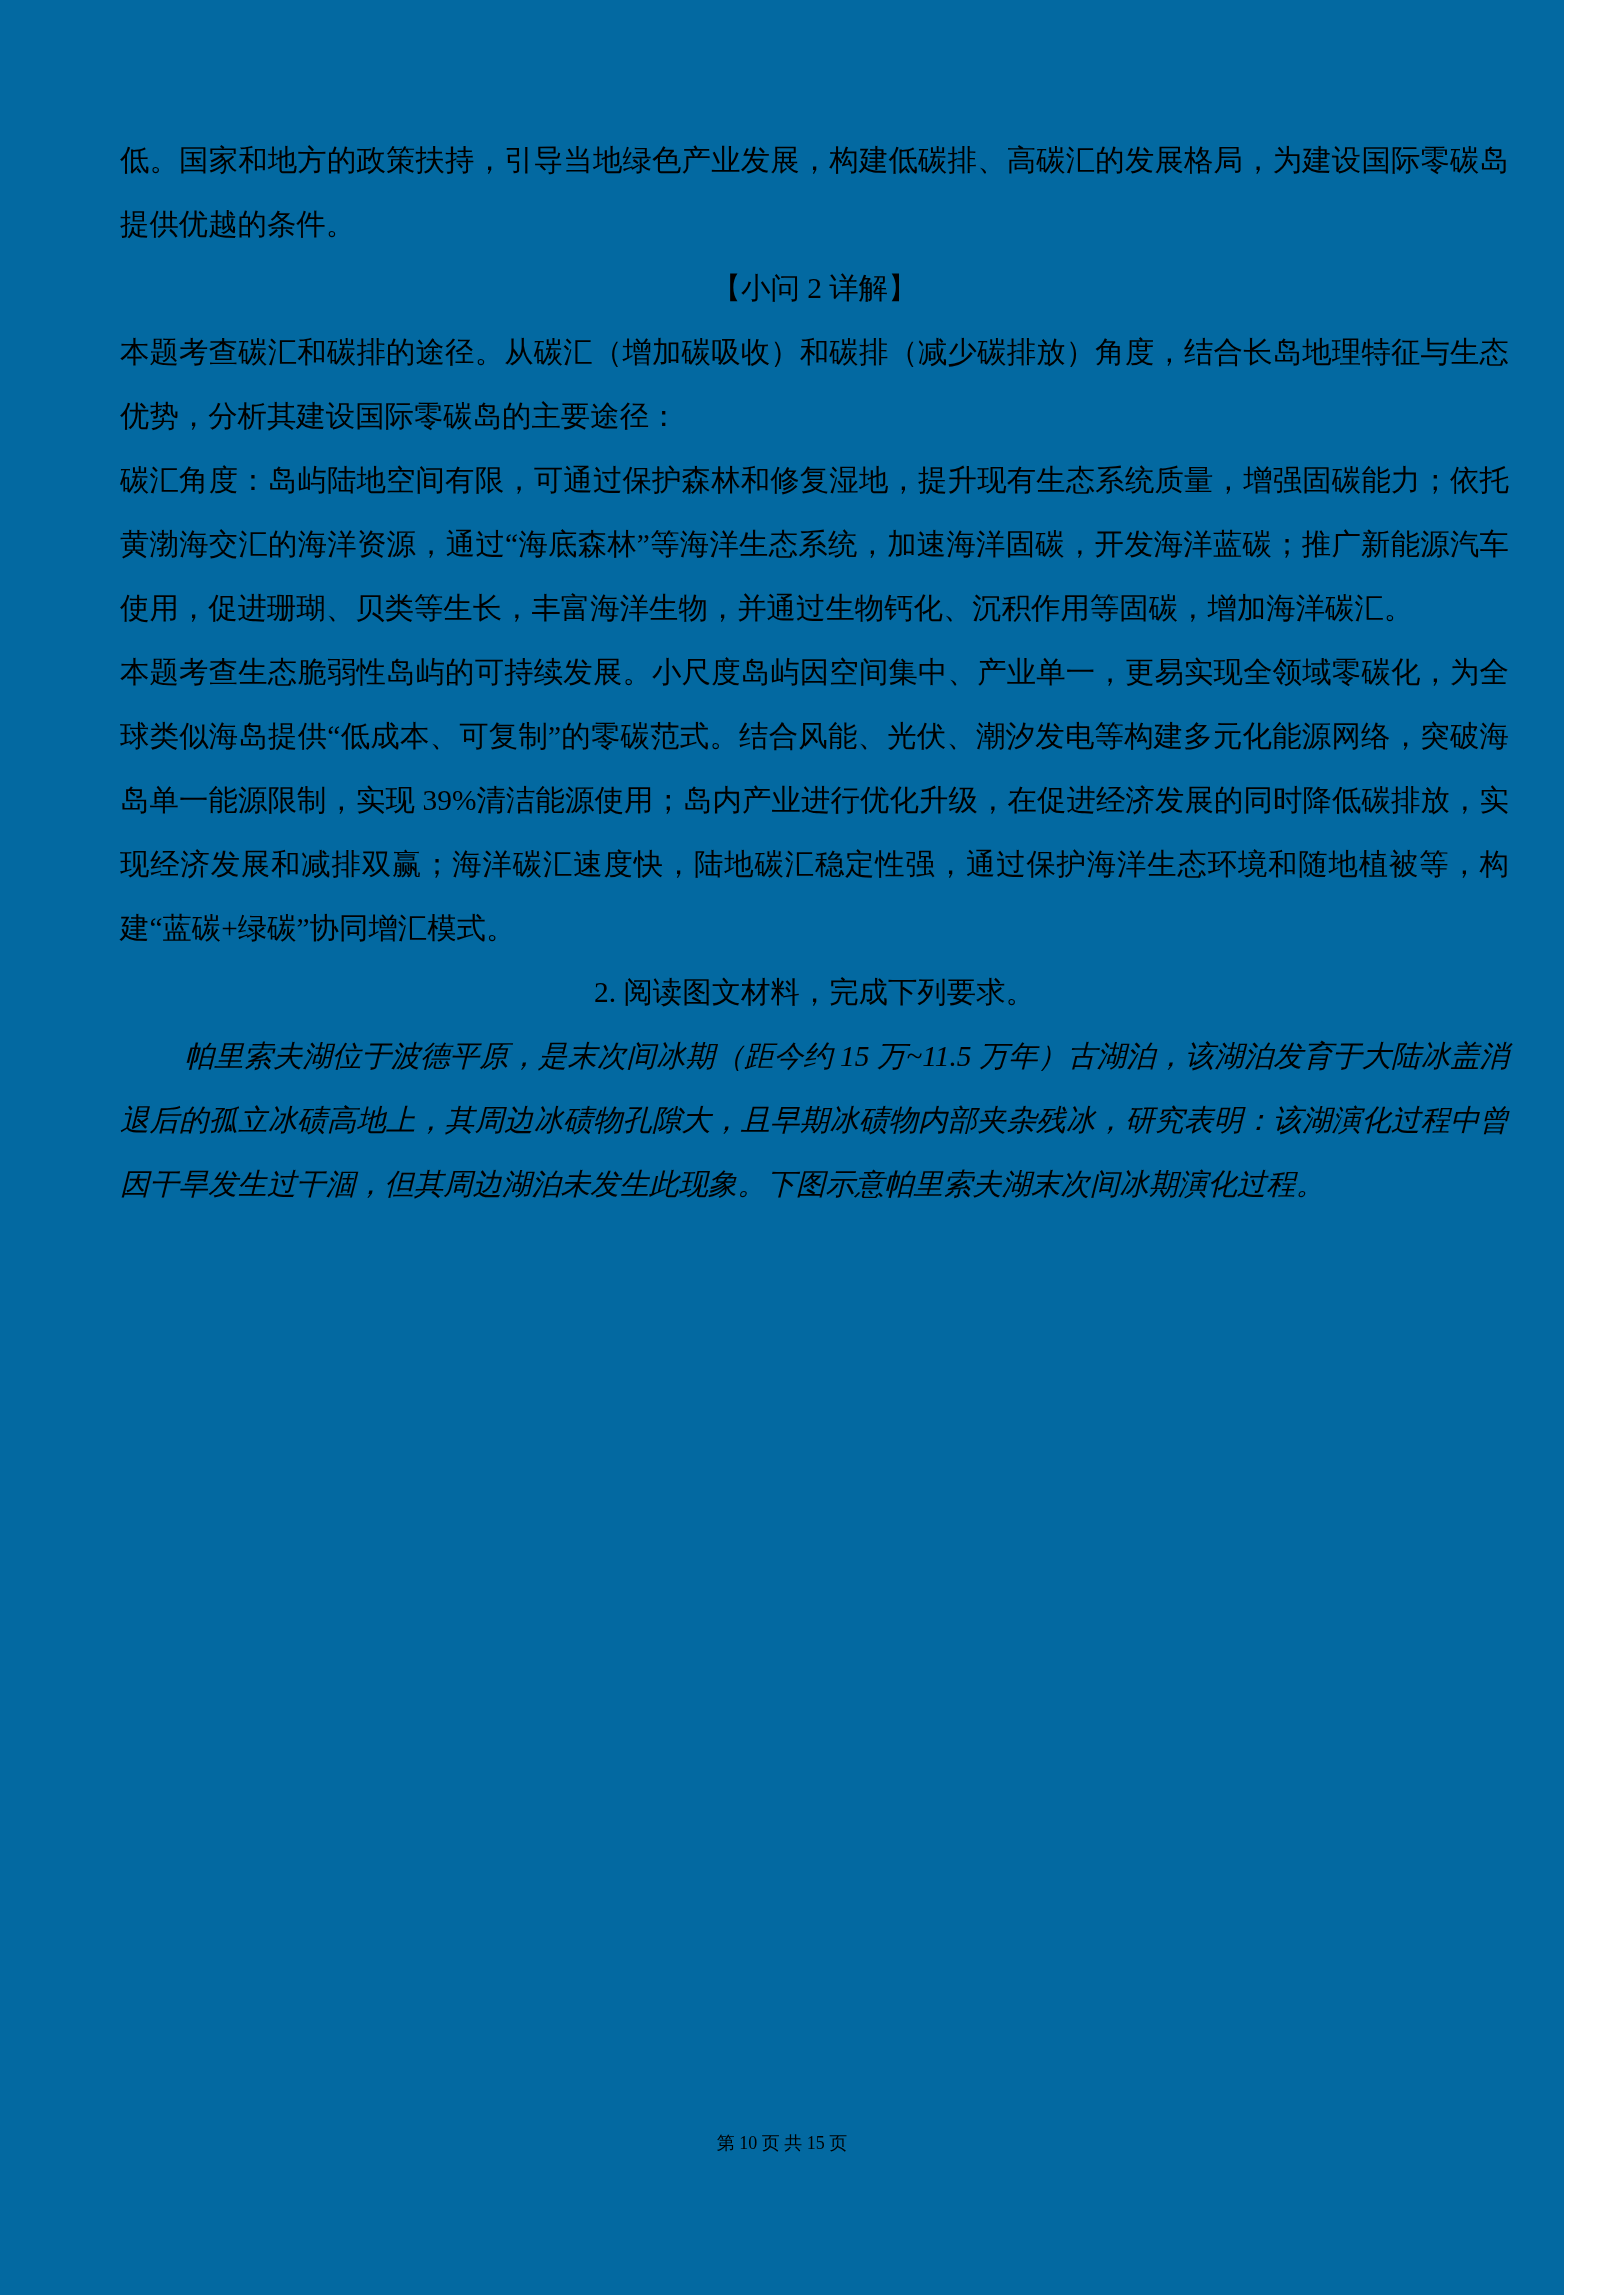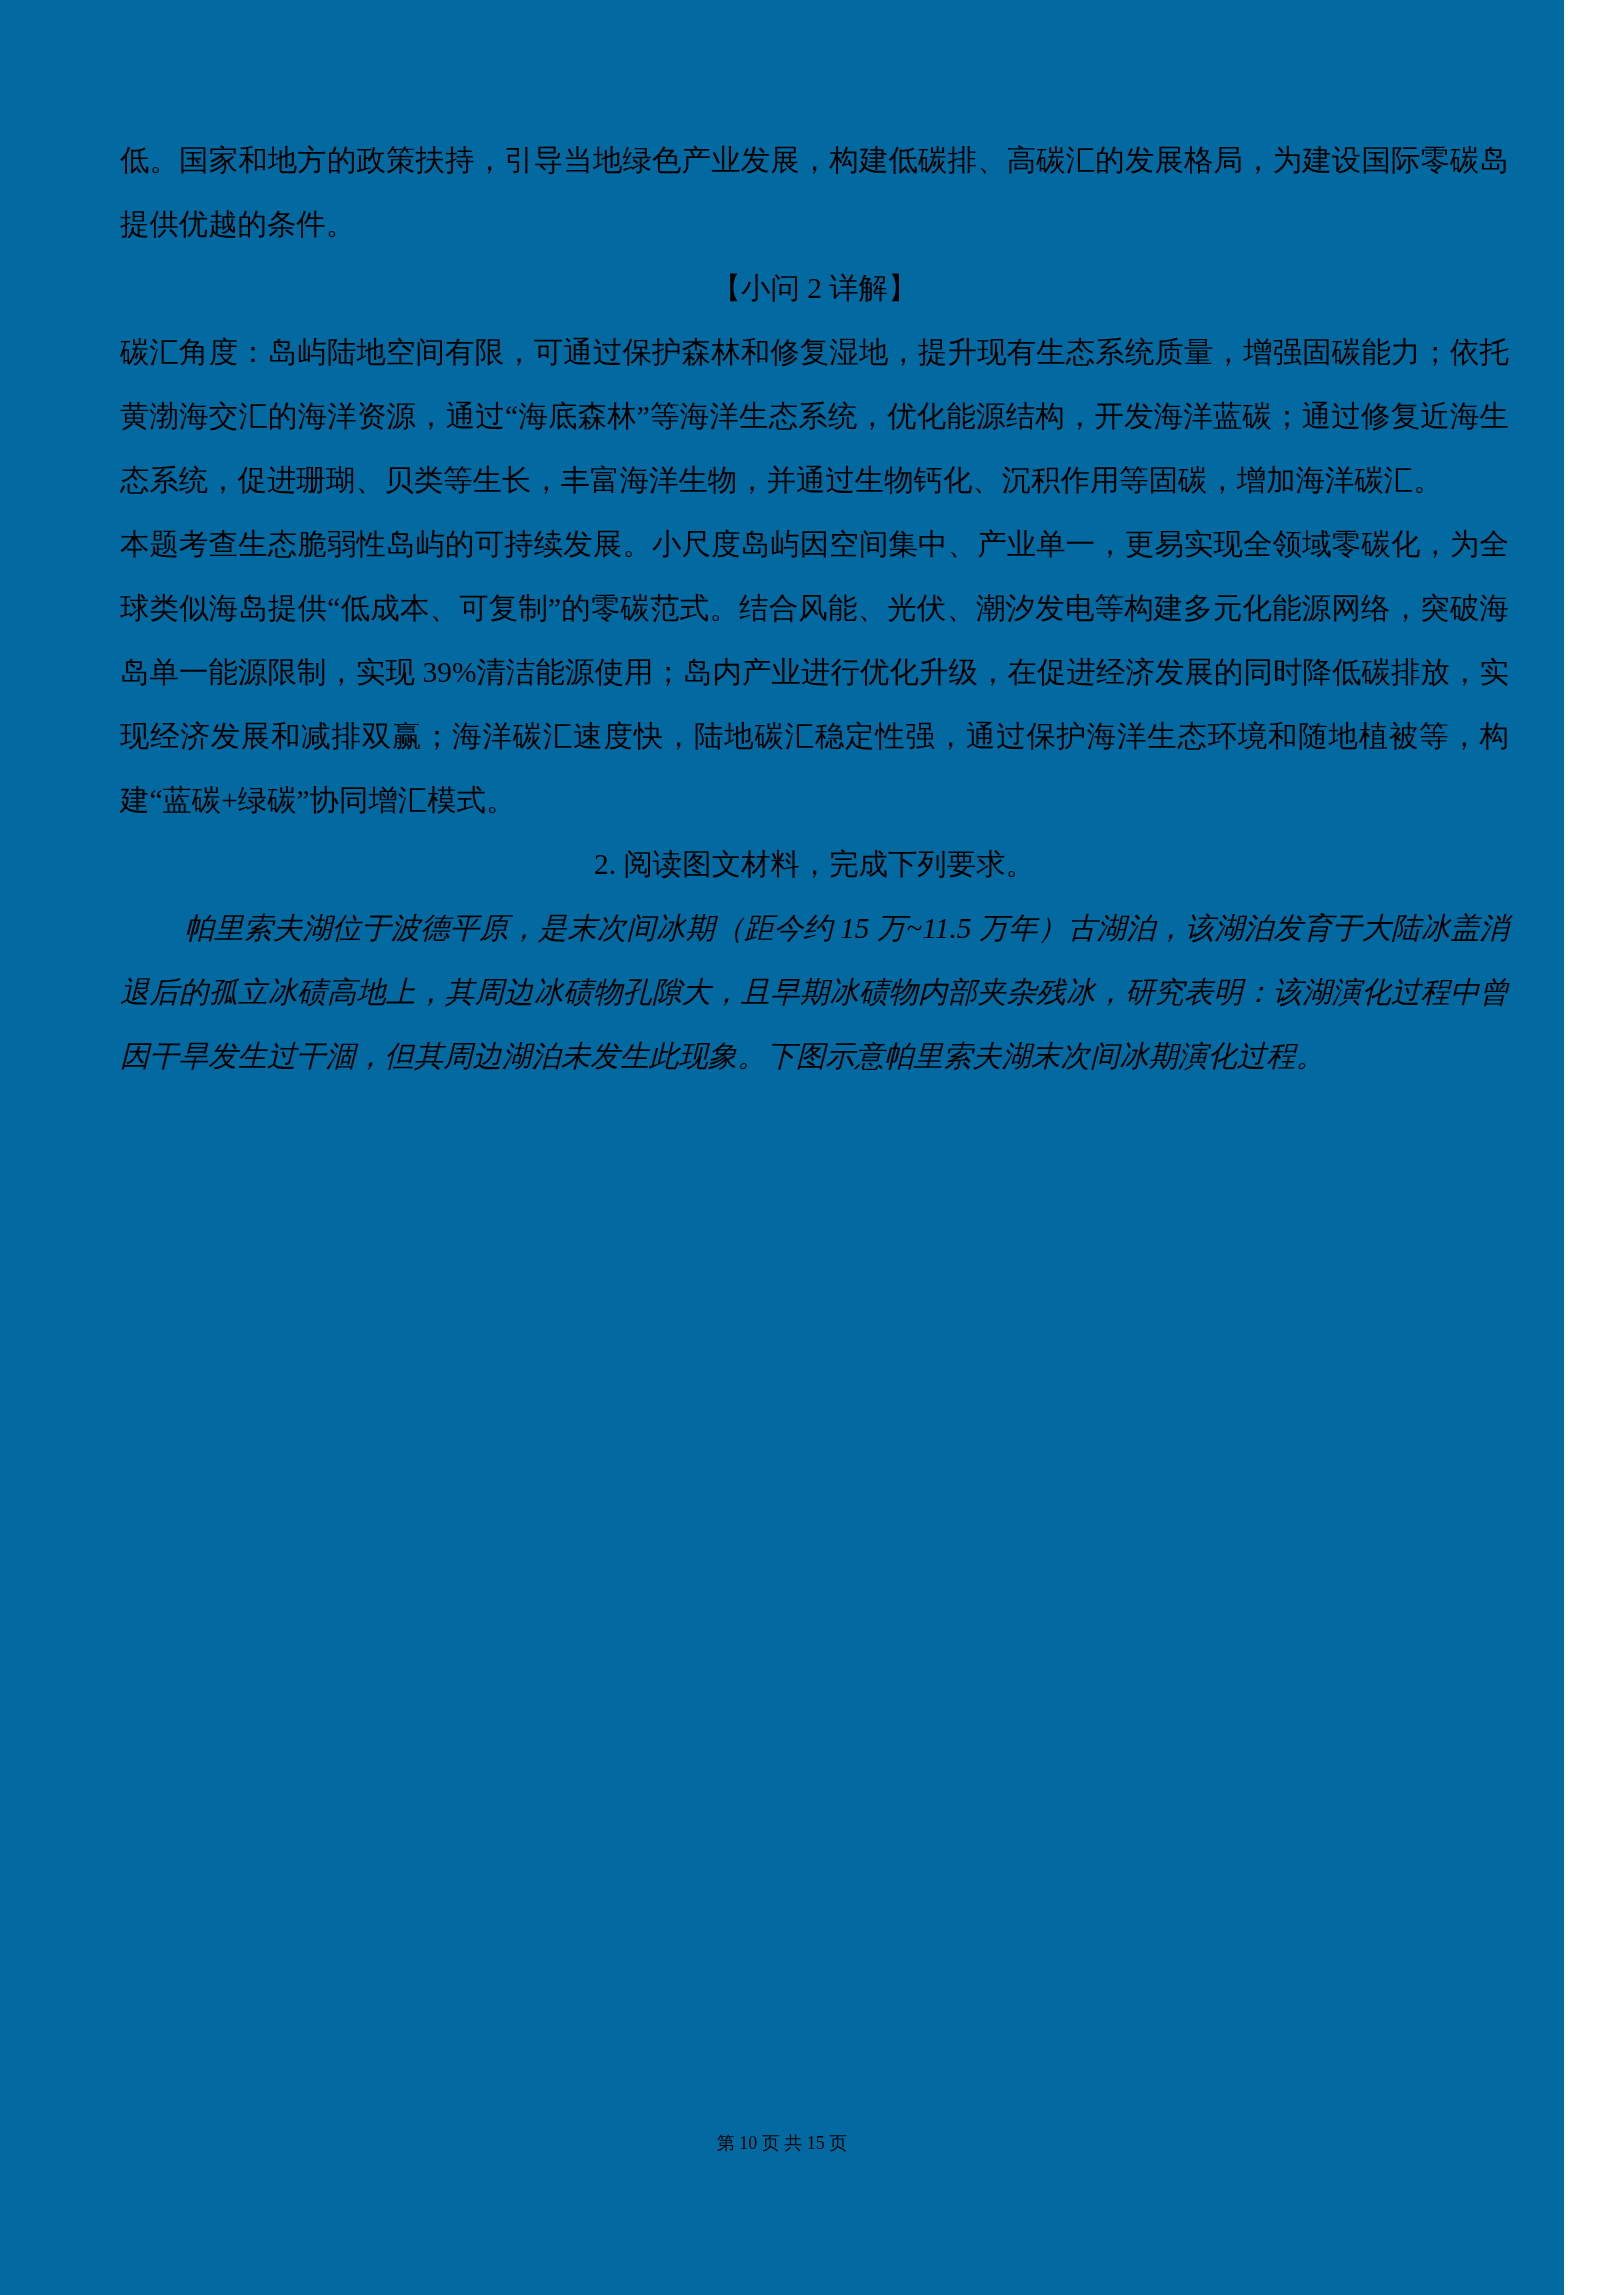--- a/index.html
+++ b/index.html
@@ -50,21 +50,22 @@
     color: #000000;
   }
 </style>
 </head>
 <body>
 
 <div class="page">
   <div class="content">
     <p class="body">低。国家和地方的政策扶持，引导当地绿色产业发展，构建低碳排、高碳汇的发展格局，为建设国际零碳岛提供优越的条件。</p>
     <p class="heading">【小问 2 详解】</p>
-    <p class="body">碳汇角度：岛屿陆地空间有限，可通过保护森林和修复湿地，提升现有生态系统质量，增强固碳能力；依托黄渤海交汇的海洋资源，通过“海底森林”等海洋生态系统，优化能源结构，开发海洋蓝碳；通过修复近海生态系统，促进珊瑚、贝类等生长，丰富海洋生物，并通过生物钙化、沉积作用等固碳，增加海洋碳汇。</p>
+    <p class="body">本题考查碳汇和碳排的途径。从碳汇（增加碳吸收）和碳排（减少碳排放）角度，结合长岛地理特征与生态优势，分析其建设国际零碳岛的主要途径：</p>
+    <p class="body">碳汇角度：岛屿陆地空间有限，可通过保护森林和修复湿地，提升现有生态系统质量，增强固碳能力；依托黄渤海交汇的海洋资源，通过“海底森林”等海洋生态系统，加速海洋固碳，开发海洋蓝碳；推广新能源汽车使用，促进珊瑚、贝类等生长，丰富海洋生物，并通过生物钙化、沉积作用等固碳，增加海洋碳汇。</p>
     <p class="body">本题考查生态脆弱性岛屿的可持续发展。小尺度岛屿因空间集中、产业单一，更易实现全领域零碳化，为全球类似海岛提供“低成本、可复制”的零碳范式。结合风能、光伏、潮汐发电等构建多元化能源网络，突破海岛单一能源限制，实现 39%清洁能源使用；岛内产业进行优化升级，在促进经济发展的同时降低碳排放，实现经济发展和减排双赢；海洋碳汇速度快，陆地碳汇稳定性强，通过保护海洋生态环境和随地植被等，构建“蓝碳+绿碳”协同增汇模式。</p>
     <p class="question">2. 阅读图文材料，完成下列要求。</p>
     <p class="material">帕里索夫湖位于波德平原，是末次间冰期（距今约 15 万~11.5 万年）古湖泊，该湖泊发育于大陆冰盖消退后的孤立冰碛高地上，其周边冰碛物孔隙大，且早期冰碛物内部夹杂残冰，研究表明：该湖演化过程中曾因干旱发生过干涸，但其周边湖泊未发生此现象。下图示意帕里索夫湖末次间冰期演化过程。</p>
   </div>
 
   <div class="footer">第 10 页 共 15 页</div>
 </div>
 
 
 </body></html>

